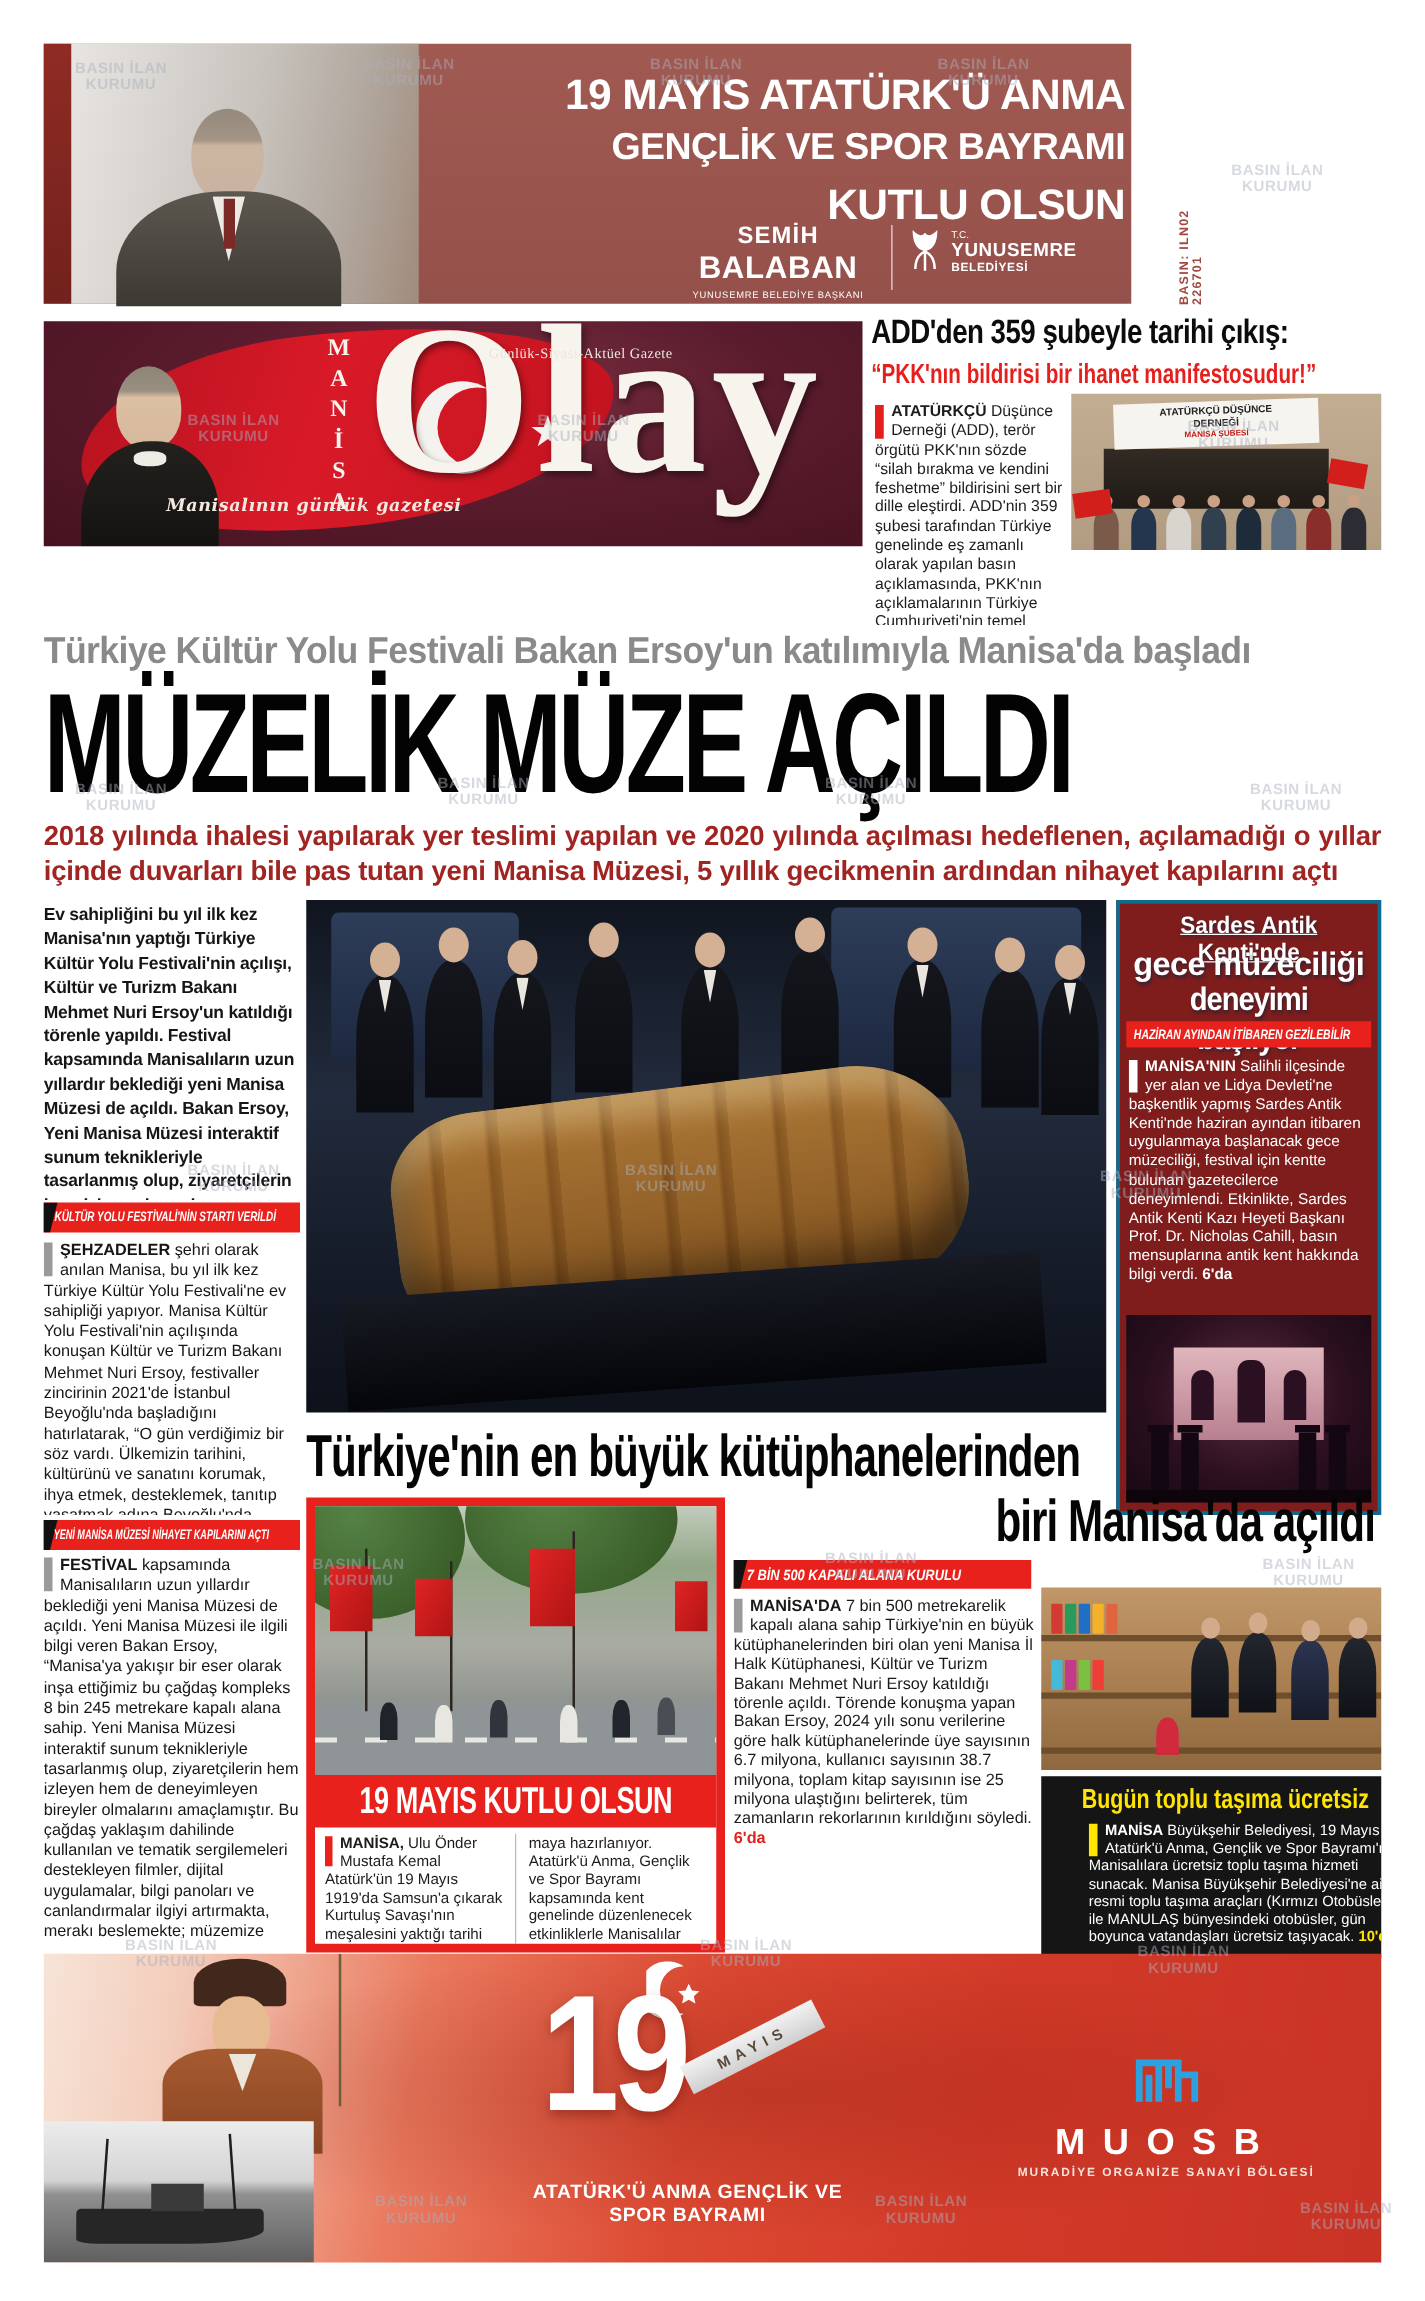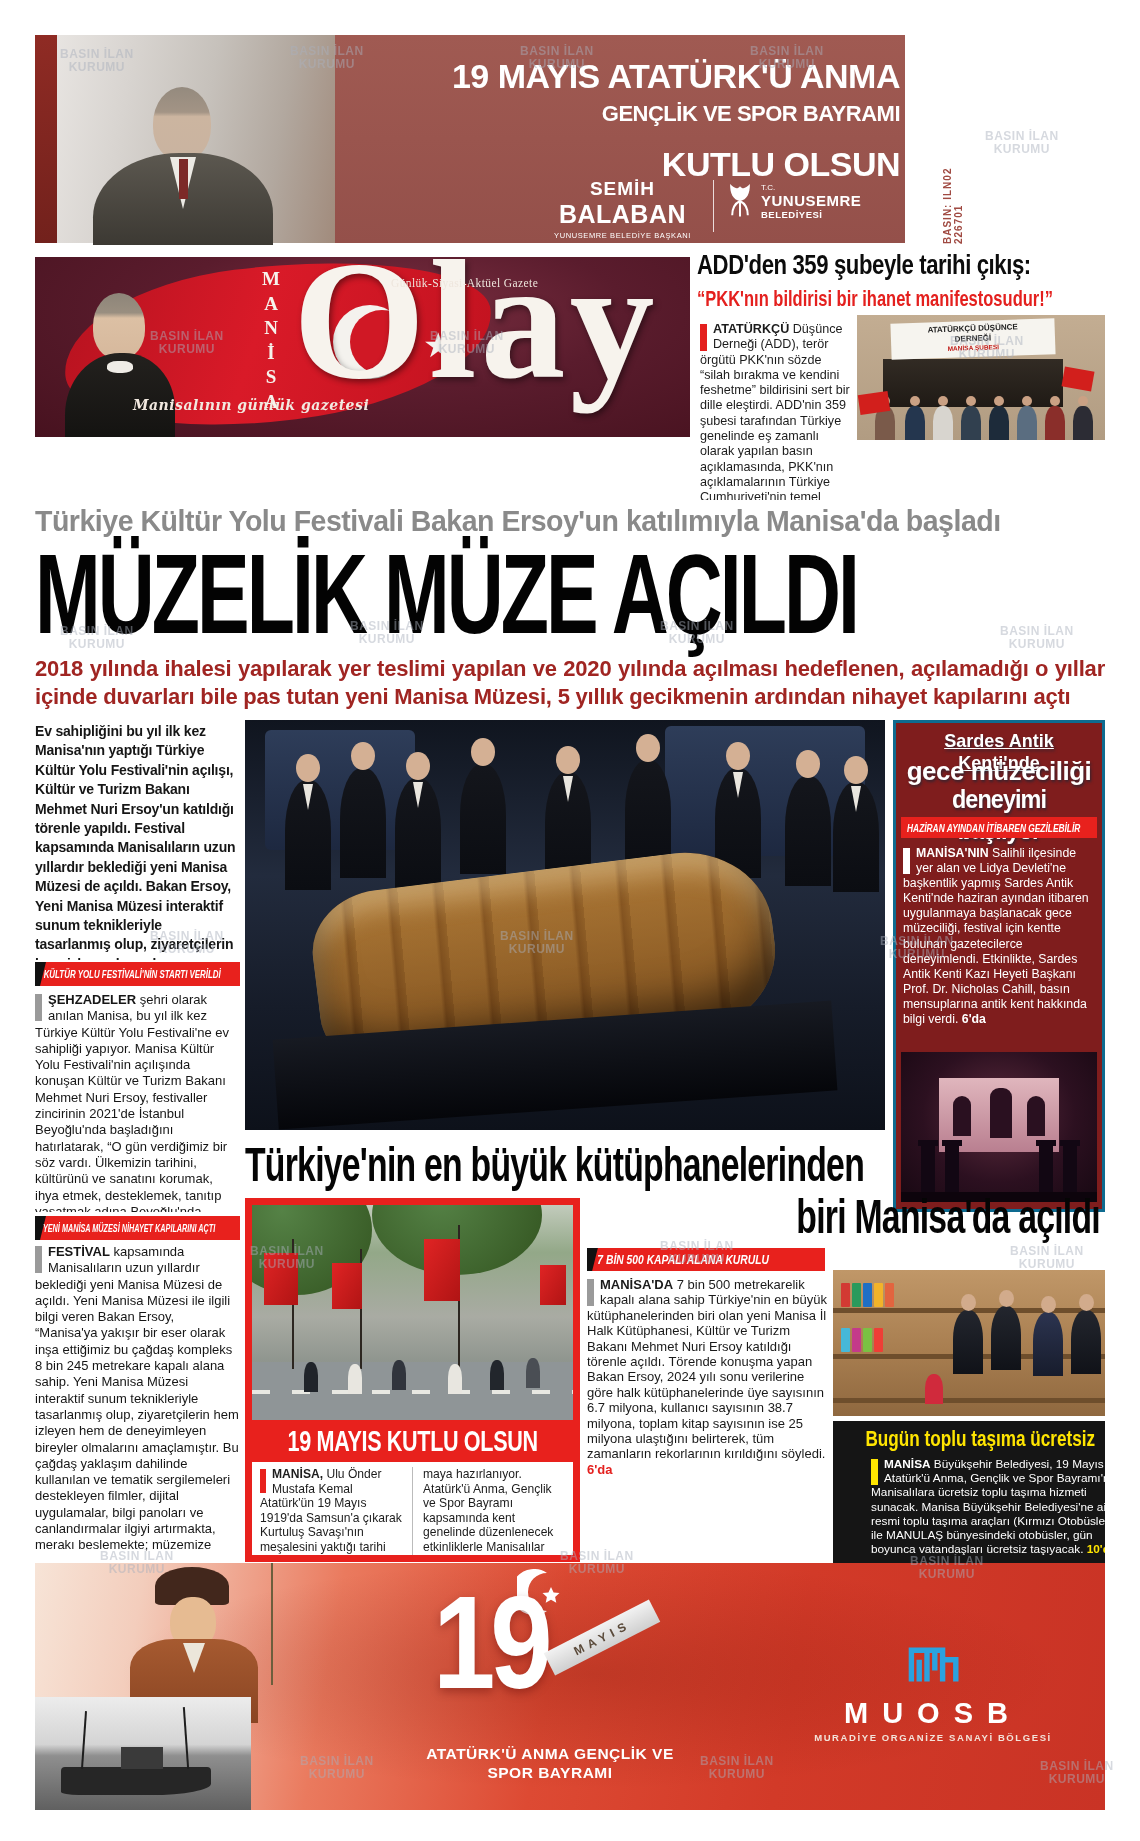--- a/index.html
+++ b/index.html
@@ -317,21 +317,21 @@
 
   <div class="abs top-banner">
     <div class="abs tb-photo">
       <div class="abs tb-flag"></div>
       <div class="abs tb-head"></div>
       <div class="abs tb-suit"></div>
       <div class="abs tb-shirt"></div>
       <div class="abs tb-tie"></div>
     </div>
     <div class="abs tb-text" style="left:290px;top:22px;width:575px;font-size:34px;">19 MAYIS ATATÜRK'Ü ANMA</div>
-    <div class="abs tb-text" style="left:290px;top:66px;width:575px;font-size:22px;">GENÇLİK VE SPOR BAYRAMI</div>
+    <div class="abs tb-text" style="left:290px;top:66px;width:575px;font-size:30px;">GENÇLİK VE SPOR BAYRAMI</div>
     <div class="abs tb-sign" style="left:505px;top:143px;width:165px;text-align:center;">
       <div style="font-weight:900;font-size:19px;letter-spacing:1px;">SEMİH</div>
       <div style="font-weight:900;font-size:25px;letter-spacing:.5px;">BALABAN</div>
       <div style="font-size:7.5px;letter-spacing:.6px;margin-top:2px;">YUNUSEMRE BELEDİYE BAŞKANI</div>
     </div>
     <div class="abs tb-text" style="left:290px;top:110px;width:575px;font-size:34px;">KUTLU OLSUN</div>
     <div class="abs" style="left:678px;top:145px;width:1px;height:52px;background:rgba(255,255,255,.8);"></div>
     <div class="abs tulip-logo" style="left:688px;top:146px;">
       <svg width="34" height="40" viewBox="0 0 24 28">
         <path d="M5 2 C5 9 7 13 12 14 C17 13 19 9 19 2 C16 5 14 6 12 3.5 C10 6 8 5 5 2 Z" fill="#fff"></path>

